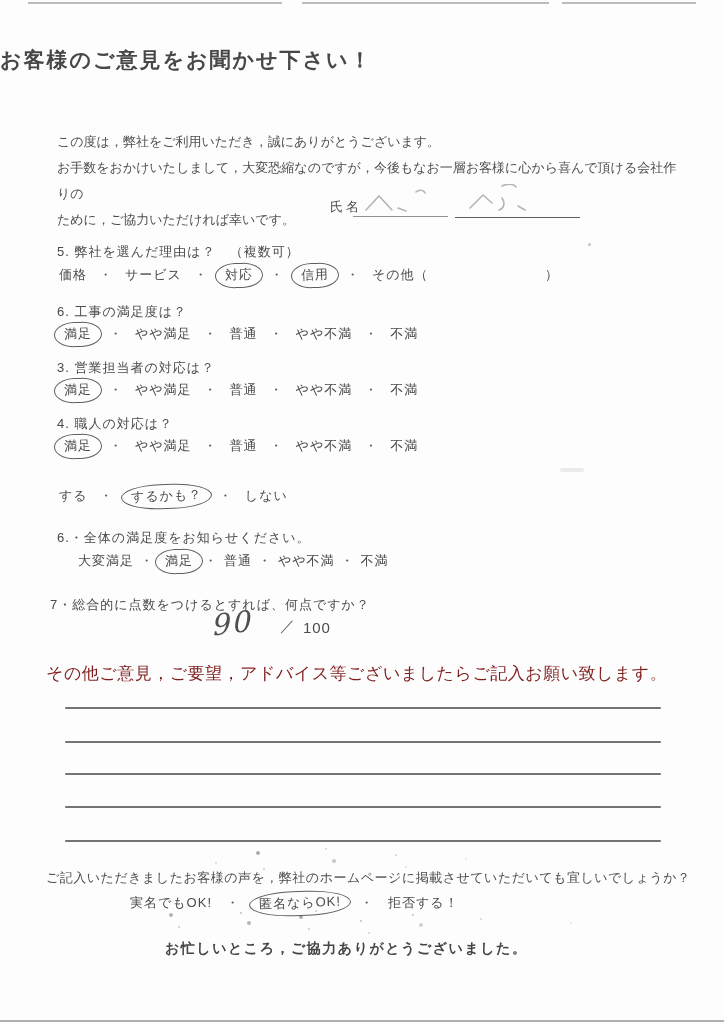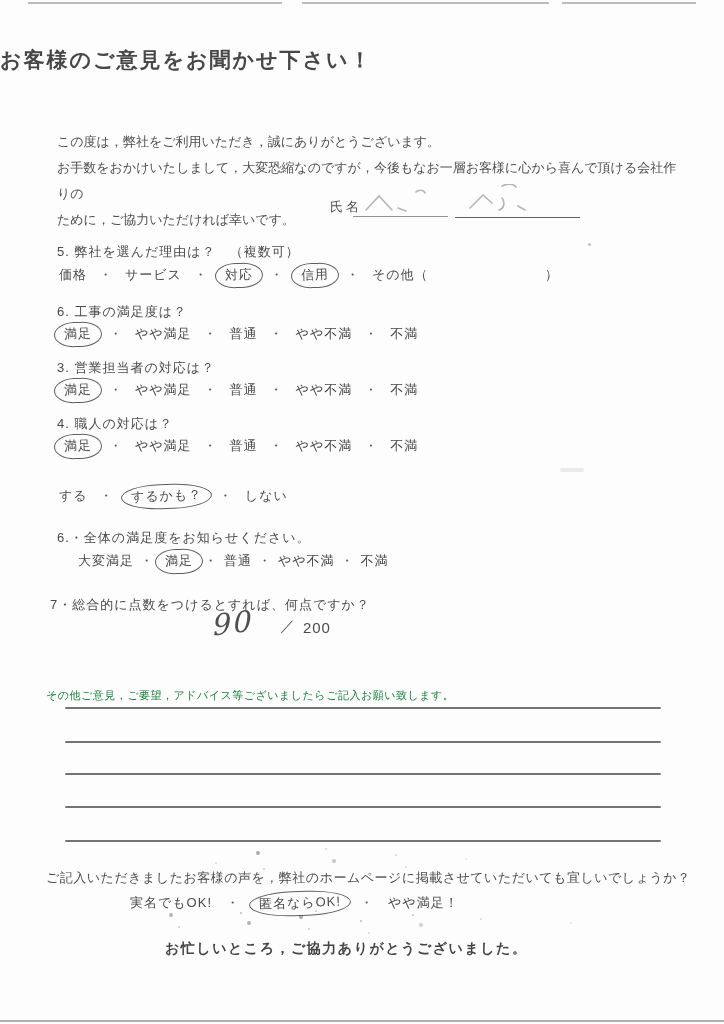--- a/index.html
+++ b/index.html
@@ -62,21 +62,21 @@
   .score-hand {
     font-family:"DejaVu Serif","Liberation Serif",serif;
     font-style:italic; font-size:29px; line-height:30px;
     color:#4f4f4f;
     transform:rotate(-7deg) skewX(-6deg);
     letter-spacing:2px;
   }
   .score-slash { font-size:15px; color:#4c4c4c; margin:0 8px 2px 26px; }
   .score-max { font-size:15px; color:#4c4c4c; margin-bottom:2px; letter-spacing:1px; }
 
-  .comments-label { top:688px; left:46px; font-size:11px; color:#15803d; letter-spacing:.5px; }
+  .comments-label { top:662px; left:46px; font-size:17px; color:#7f1d1d; letter-spacing:.5px; }
   .c-line { left:65px; width:596px; height:2px; background:#5c5c5c; opacity:.85; border-radius:1px; }
 
   .publish-q { top:869px; left:46px; font-size:13px; color:#4c4c4c; letter-spacing:.5px; }
   .publish-opts { top:894px; left:130px; font-size:13px; color:#4a4a4a; display:flex; align-items:center; letter-spacing:1px; }
 
   .thanks { top:934px; left:165px; font-size:14px; font-weight:bold; color:#454545; letter-spacing:1.5px;margin-top:6px; }
 
   .speckles-mid {
     top:846px; left:95px; width:2px; height:2px; border-radius:50%;
     box-shadow: 162px 6px 0 1px rgba(90,90,90,.5), 168px 22px 0 rgba(110,110,110,.35),
@@ -200,38 +200,38 @@
     <span class="sep tight">・</span>
     <span>やや不満</span>
     <span class="sep tight">・</span>
     <span>不満</span>
   </div>
 
   <div class="abs q-label" style="top:596px;left:50px">7・総合的に点数をつけるとすれば、何点ですか？</div>
   <div class="abs score-row">
     <span class="score-hand">90</span>
     <span class="score-slash">／</span>
-    <span class="score-max">200</span>
+    <span class="score-max">100</span>
   </div>
 
   <div class="abs comments-label">その他ご意見，ご要望，アドバイス等ございましたらご記入お願い致します。</div>
   <div class="abs c-line" style="top:707px"></div>
   <div class="abs c-line" style="top:741px"></div>
   <div class="abs c-line" style="top:773px"></div>
   <div class="abs c-line" style="top:806px"></div>
   <div class="abs c-line" style="top:840px"></div>
   <div class="abs speckles-mid"></div>
 
   <div class="abs publish-q">ご記入いただきましたお客様の声を，弊社のホームページに掲載させていただいても宜しいでしょうか？</div>
   <div class="abs publish-opts">
     <span>実名でもOK!</span>
     <span class="sep wide">・</span>
     <span class="circled">匿名ならOK!</span>
     <span class="sep wide">・</span>
-    <span>やや満足！</span>
+    <span>拒否する！</span>
   </div>
   <div class="abs speckles-bottom"></div>
 
   <div class="abs thanks">お忙しいところ，ご協力ありがとうございました。</div>
 
   <div class="abs scan-edge-bottom"></div>
 
 </div>
 
 </body></html>

